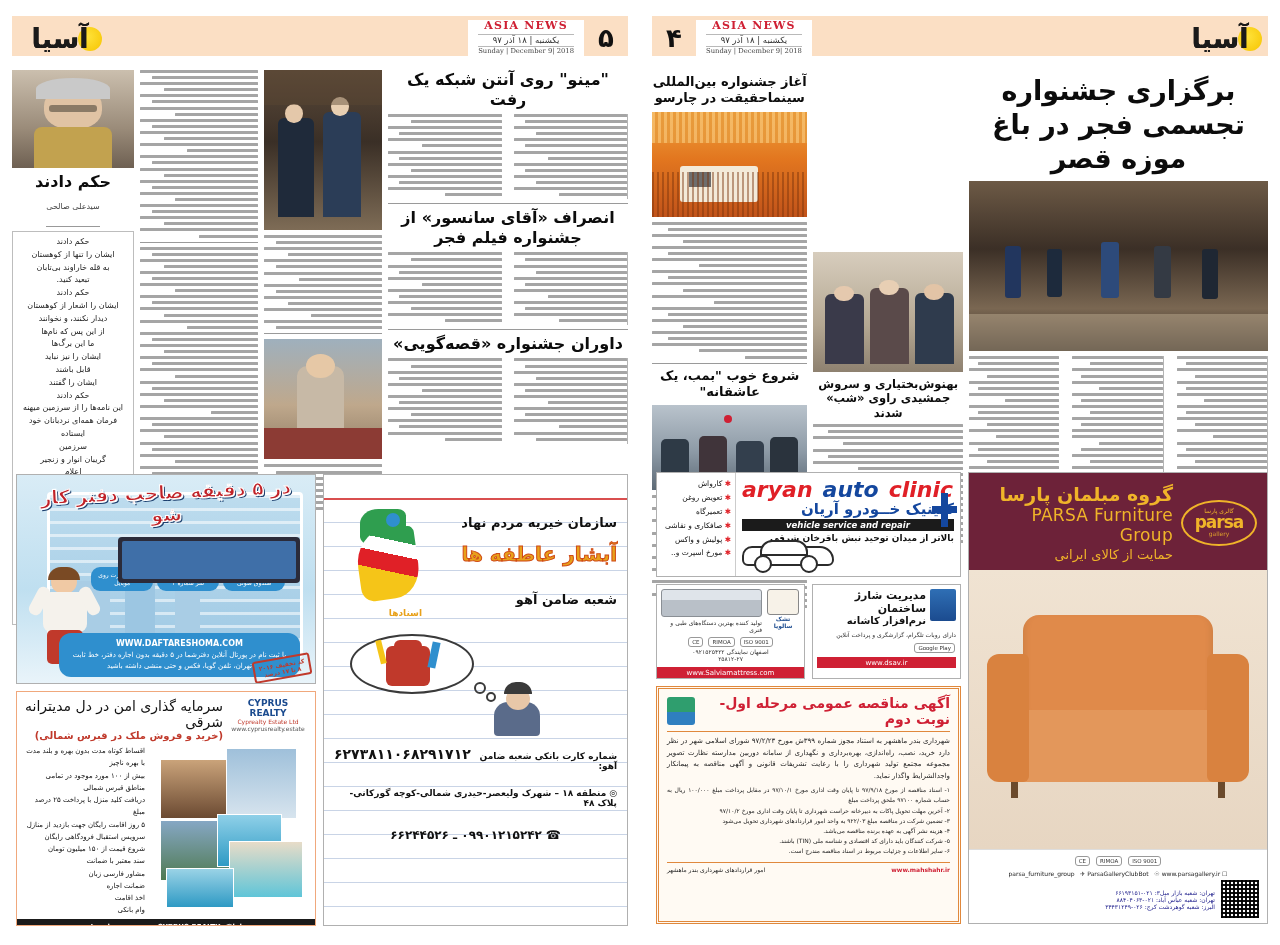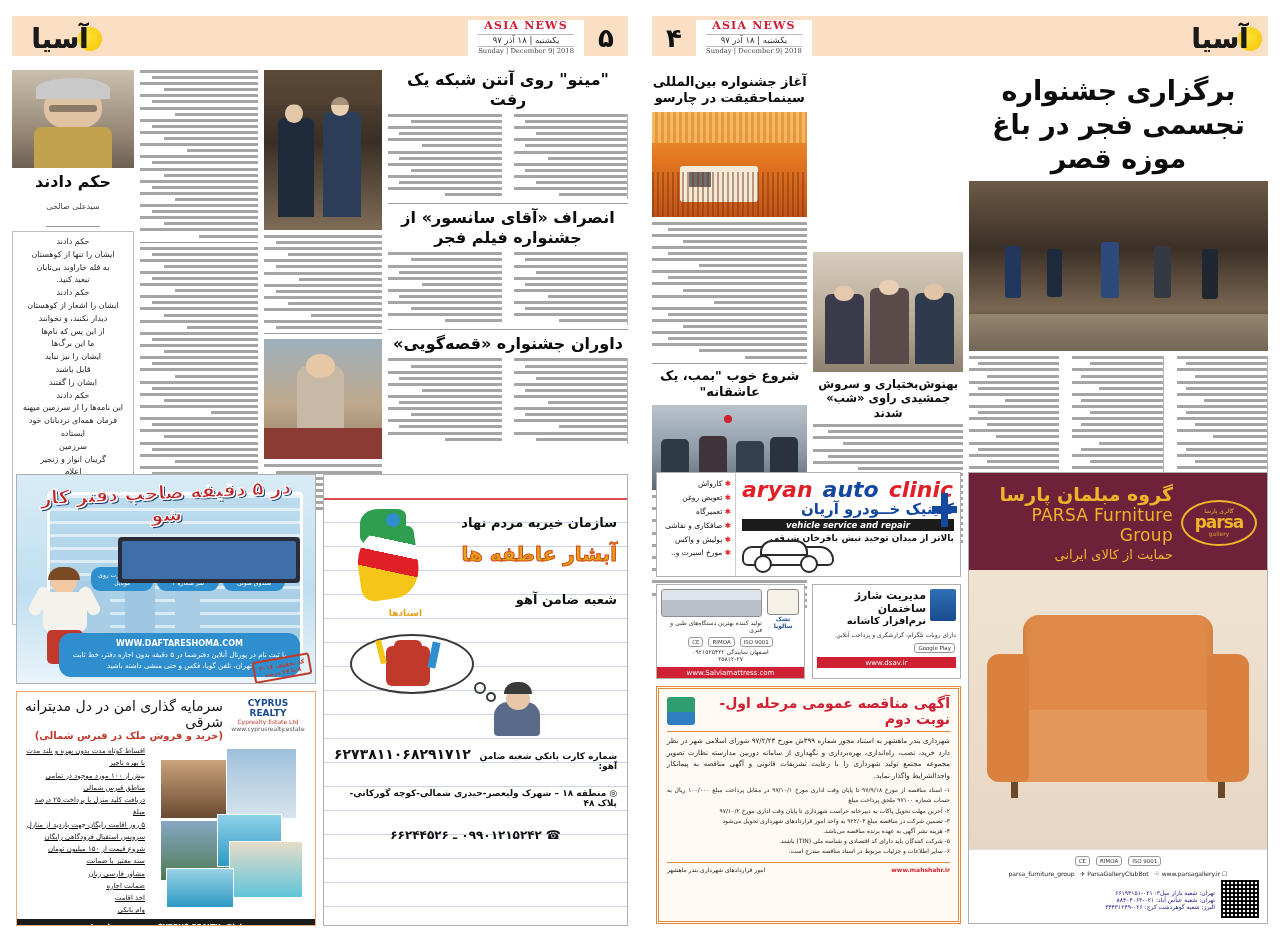--- a/index.html
+++ b/index.html
@@ -843,21 +843,21 @@
             <div style="width:78px;text-align:center;">
               <div style="font-size:9px;font-weight:bold;color:#1b4b8f;direction:ltr;"><span style="color:#1b4b8f;">CYPRUS REALTY</span></div>
               <div class="xsmall" style="color:#c0392b;direction:ltr;">Cyprealty Estate Ltd</div>
               <div class="xsmall" style="color:#555;direction:ltr;">www.cyprusrealty.estate</div>
             </div>
             <div style="flex:1;text-align:right;">
               <div style="font-size:14px;font-weight:normal;color:#111;">سرمایه گذاری امن در دل مدیترانه شرقی</div>
               <div style="font-size:10px;color:#c0392b;font-weight:bold;">(خرید و فروش ملک در قبرس شمالی)</div>
             </div>
           </div>
-          <div style="flex:1;display:flex;gap:12px;padding:2px 8px;text-decoration:underline;">
+          <div style="flex:1;display:flex;gap:12px;padding:2px 8px;">
             <div style="flex:1.25;position:relative;">
               <div style="position:absolute;left:2%;top:8%;width:52%;height:34%;background:linear-gradient(180deg,#caa37a,#6b4a32);border:1px solid #fff;"></div>
               <div style="position:absolute;left:46%;top:2%;width:46%;height:40%;background:linear-gradient(180deg,#9fc0da,#d7e4ee);border:1px solid #fff;"></div>
               <div style="position:absolute;left:2%;top:44%;width:54%;height:34%;background:linear-gradient(180deg,#86a7c4,#4f7a52);border:1px solid #fff;"></div>
               <div style="position:absolute;left:40%;top:40%;width:42%;height:30%;background:linear-gradient(180deg,#8fd0e8,#2e9ac4);border:1px solid #fff;"></div>
               <div style="position:absolute;left:48%;top:56%;width:48%;height:32%;background:linear-gradient(180deg,#e8dcc8,#5fc5d8);border:1px solid #fff;"></div>
               <div style="position:absolute;left:6%;top:72%;width:44%;height:22%;background:linear-gradient(180deg,#9ad3e6,#2e9ac4);border:1px solid #fff;"></div>
             </div>
             <div style="flex:1;text-align:right;direction:rtl;font-size:7px;line-height:1.75;color:#111;">
               <div>اقساط کوتاه مدت بدون بهره و بلند مدت با بهره ناچیز</div>

